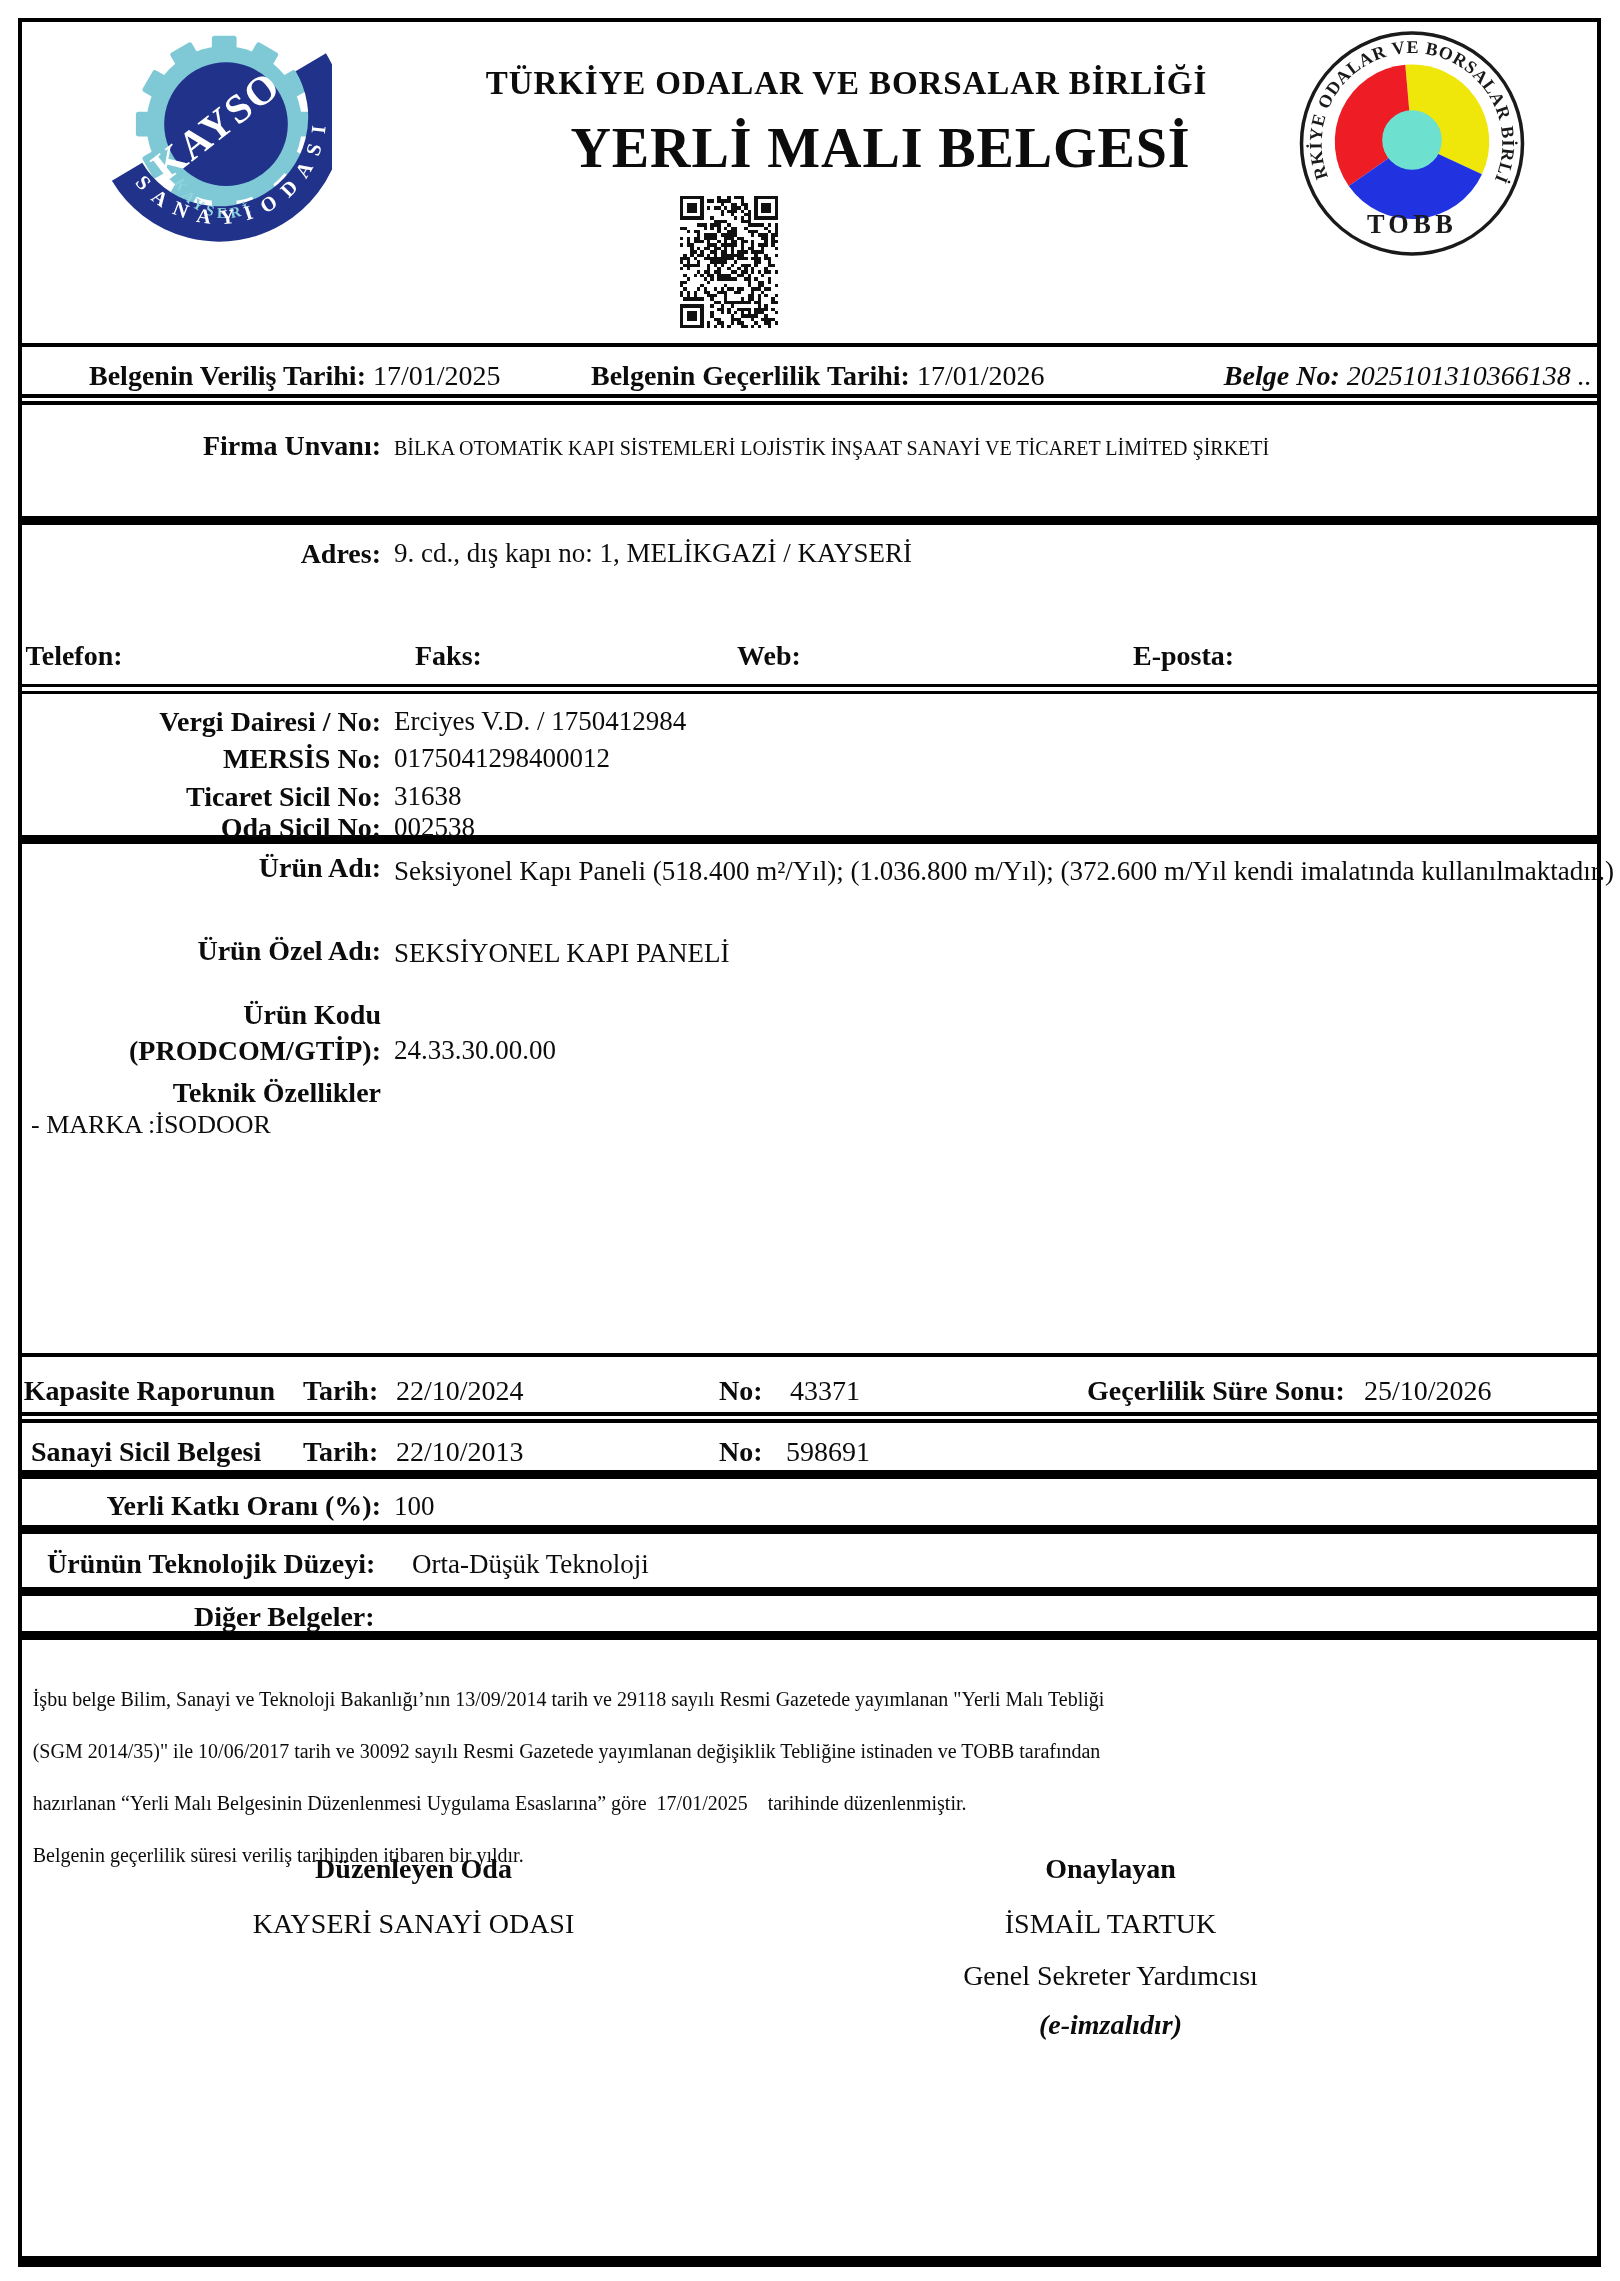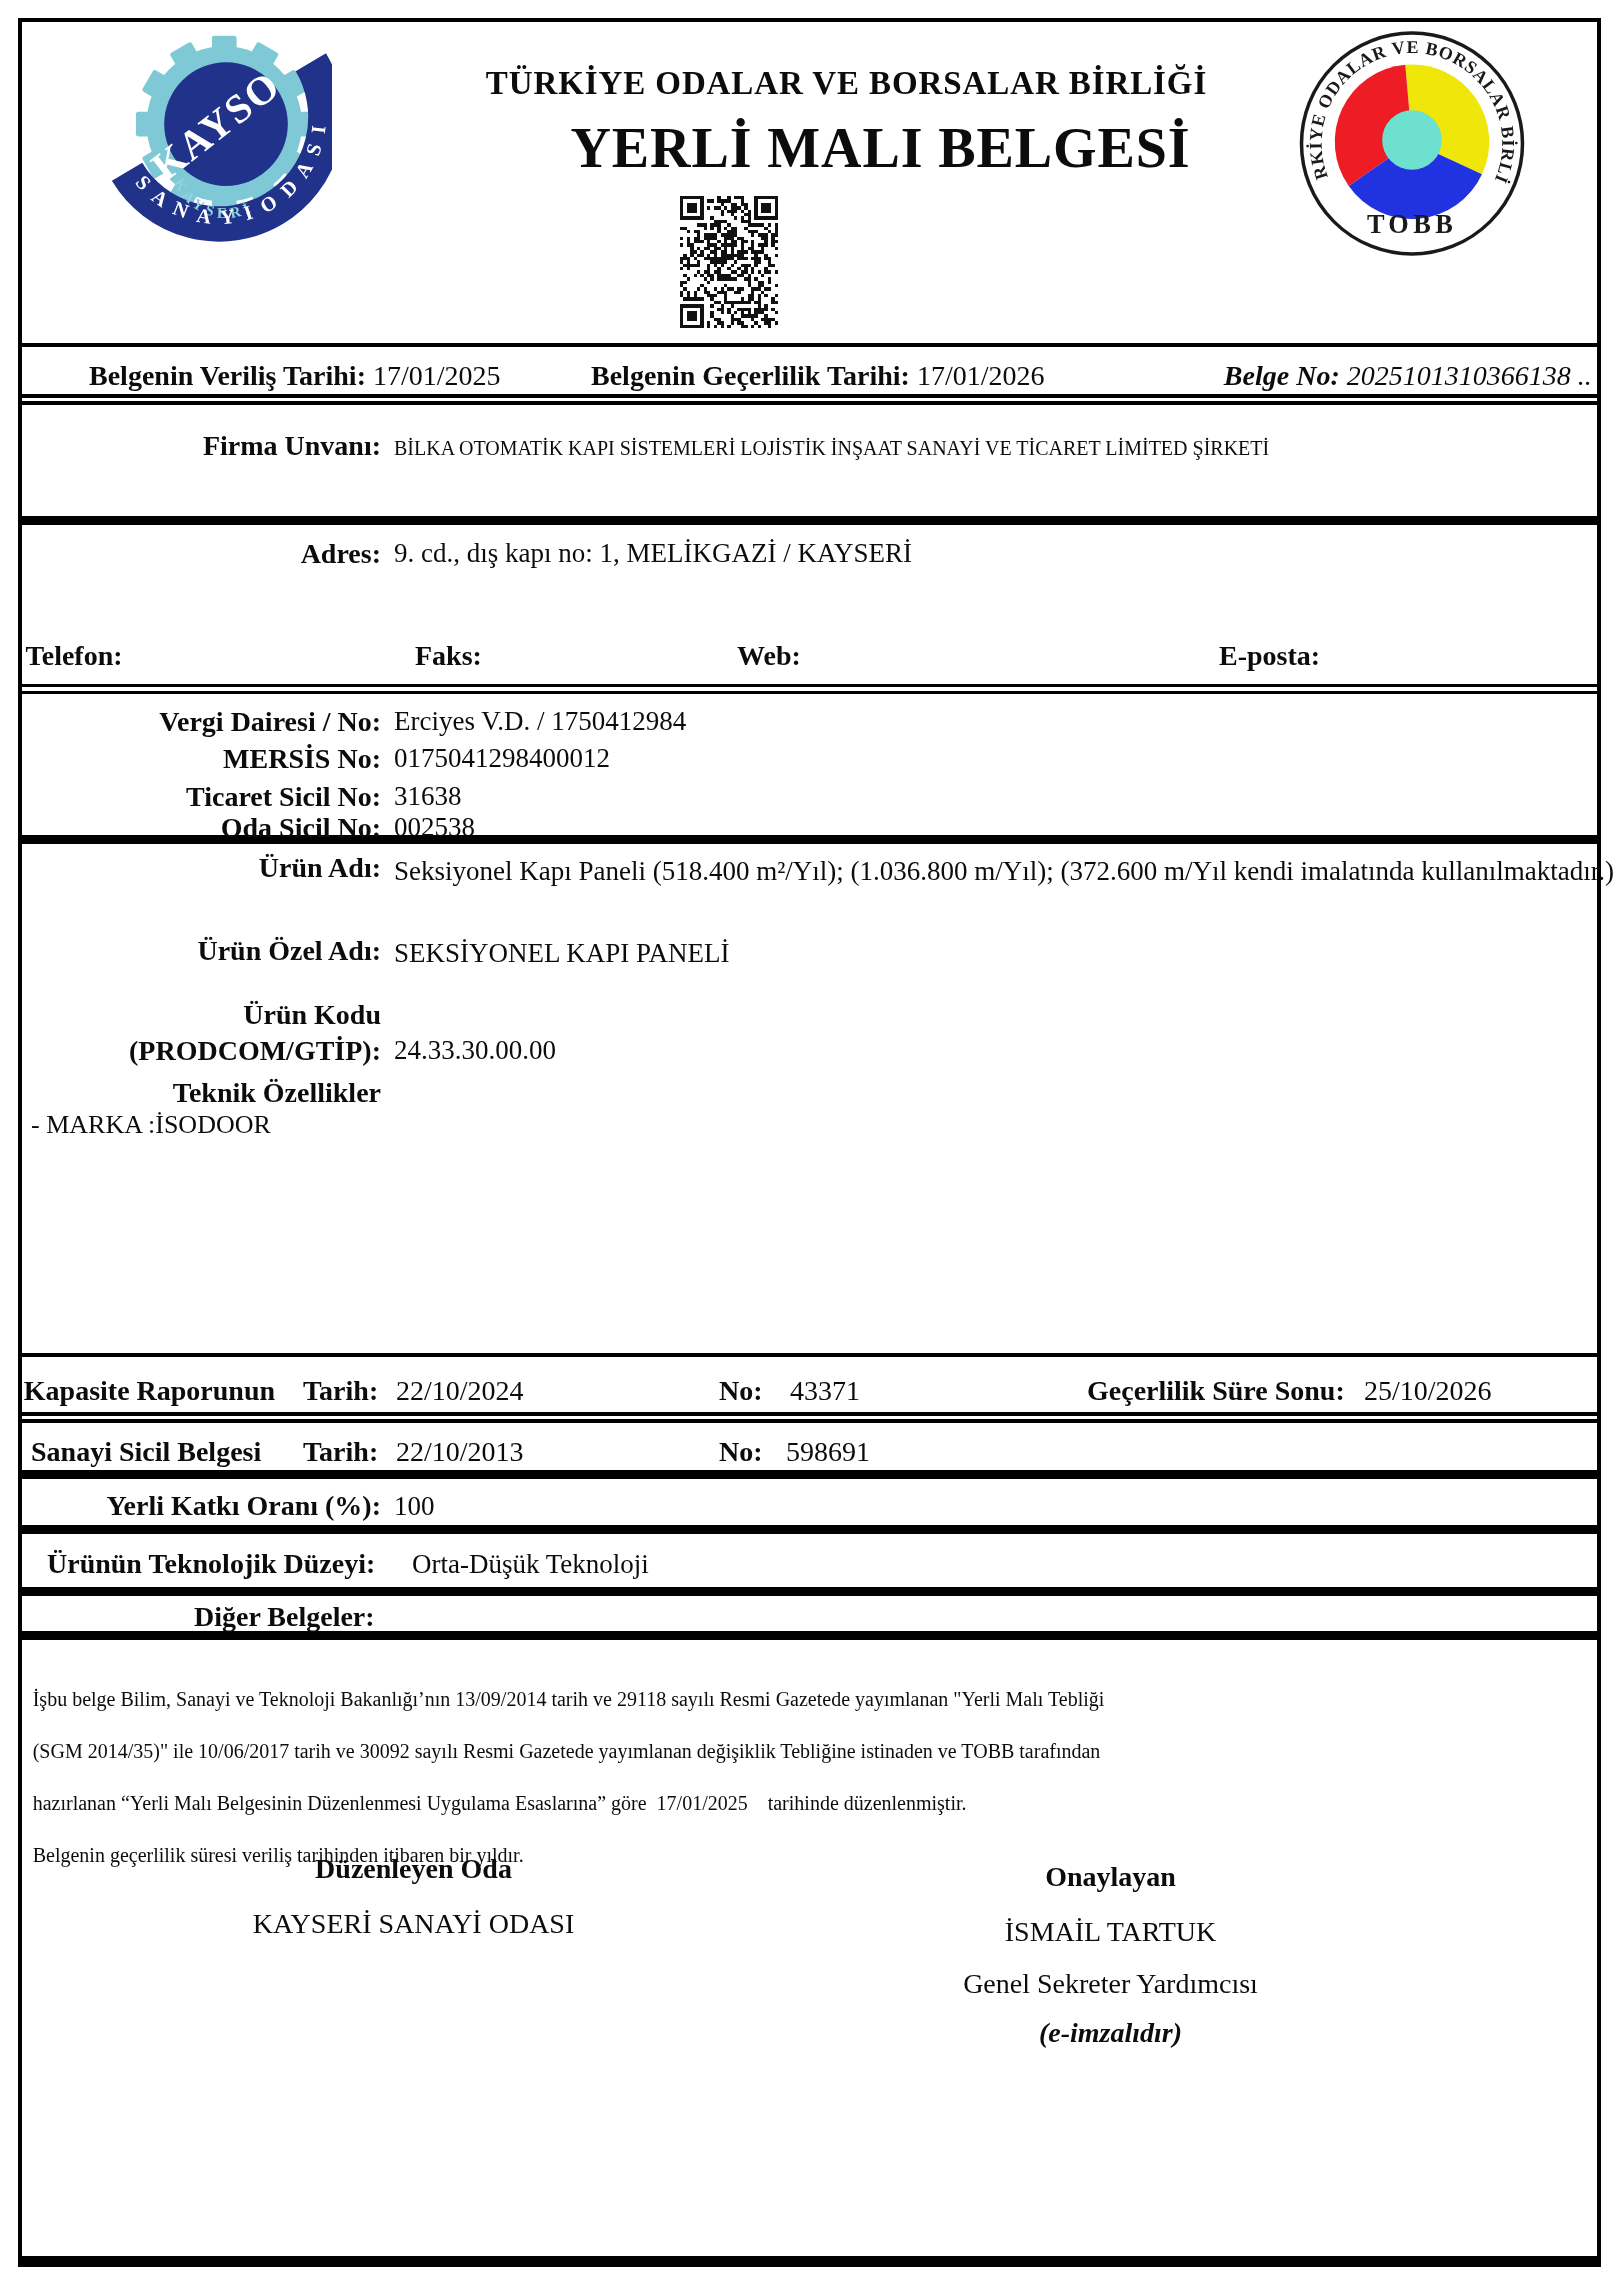--- a/index.html
+++ b/index.html
@@ -163,21 +163,21 @@
       <div class="k" style="top:25px;">Firma Unvanı:</div>
       <div class="v vcaps" style="top:25px;width:1150px;">BİLKA OTOMATİK KAPI SİSTEMLERİ LOJİSTİK İNŞAAT SANAYİ VE TİCARET LİMİTED ŞİRKETİ</div>
     </div>
 
     <div class="row r-adres">
       <div class="k" style="top:12.5px;">Adres:</div>
       <div class="v" style="top:13.4px;">9. cd., dış kapı no: 1, MELİKGAZİ / KAYSERİ</div>
       <div class="tel" style="left:3.6px;">Telefon:</div>
       <div class="tel" style="left:393px;">Faks:</div>
       <div class="tel" style="left:715px;">Web:</div>
-      <div class="tel" style="left:1197px;text-align:center;">E-posta:</div>
+      <div class="tel" style="left:1111px;text-align:center;">E-posta:</div>
     </div>
 
     <div class="row r-vergi">
       <div class="kv" style="top:10.7px;">
         <span class="k">Vergi Dairesi / No:</span>
         <span class="v">Erciyes V.D. / 1750412984</span>
       </div>
       <div class="kv" style="top:48px;">
         <span class="k">MERSİS No:</span>
         <span class="v">0175041298400012</span>
@@ -252,21 +252,21 @@
         <div>(SGM 2014/35)" ile 10/06/2017 tarih ve 30092 sayılı Resmi Gazetede yayımlanan değişiklik Tebliğine istinaden ve TOBB tarafından</div>
         <div>hazırlanan “Yerli Malı Belgesinin Düzenlenmesi Uygulama Esaslarına” göre  17/01/2025    tarihinde düzenlenmiştir.</div>
         <div>Belgenin geçerlilik süresi veriliş tarihinden itibaren bir yıldır.</div>
       </div>
 
       <div class="fcol" style="left:124px;top:0;height:100%;">
         <div class="fline b" style="top:214px;">Düzenleyen Oda</div>
         <div class="fline" style="top:269px;">KAYSERİ SANAYİ ODASI</div>
       </div>
 
-      <div class="fcol" style="left:821px;top:8px;height:100%;">
+      <div class="fcol" style="left:821px;top:0;height:100%;">
         <div class="fline b" style="top:214px;">Onaylayan</div>
         <div class="fline" style="top:269px;">İSMAİL TARTUK</div>
         <div class="fline" style="top:321px;">Genel Sekreter Yardımcısı</div>
         <div class="fline b" style="top:370px;font-style:italic;">(e-imzalıdır)</div>
       </div>
     </div>
 
   </div>
 </div>
 

